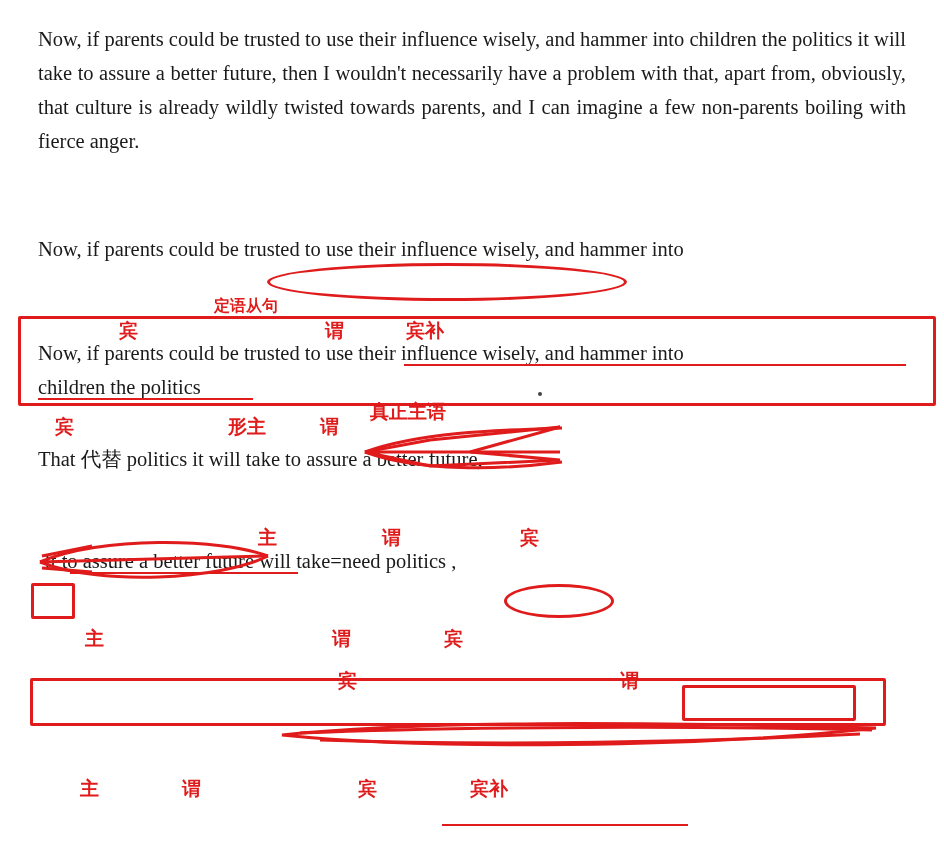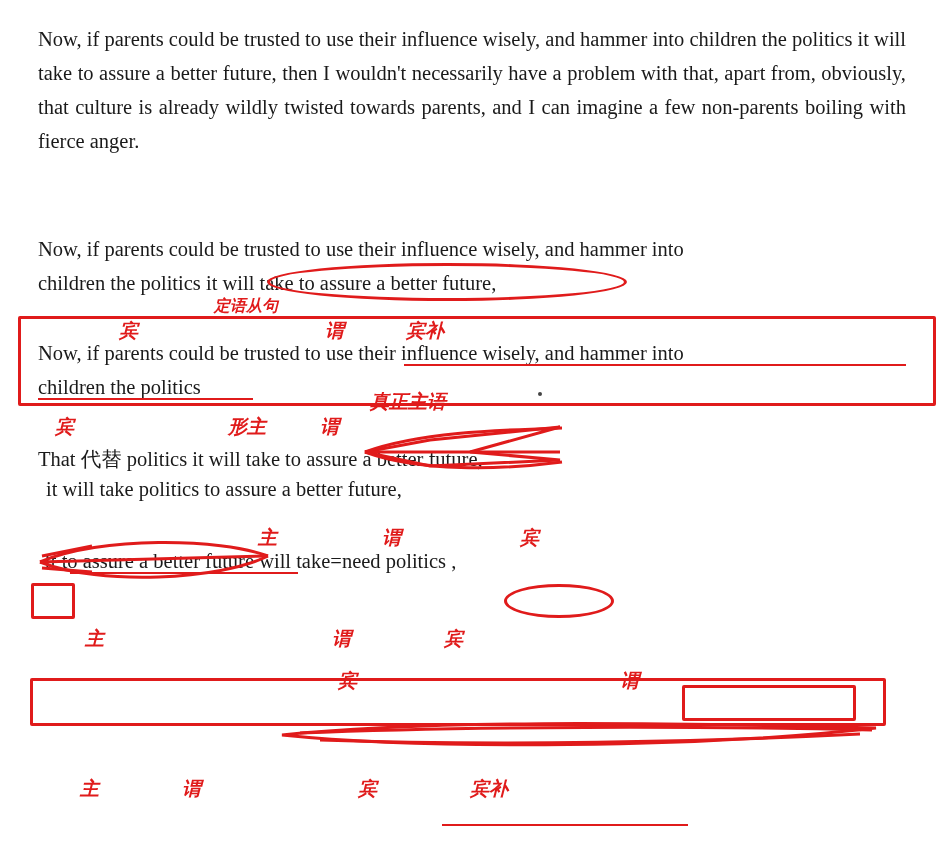--- a/index.html
+++ b/index.html
@@ -36,21 +36,20 @@
     color: #1a1a1a;
     white-space: nowrap;
   }
   .cn {
     position: absolute;
     font-family: "DejaVu Sans", sans-serif;
     font-size: 19px;
     color: #e01b1b;
     font-weight: 600;
     white-space: nowrap;
-    font-style: italic;
   }
   .cn-small {
     font-size: 16px;
   }
   
   .rect {
     position: absolute;
     border: 3px solid #e01b1b;
     box-sizing: border-box;
     border-radius: 2px;
@@ -90,21 +89,20 @@
   }
 </style>
 </head>
 <body>
 
 <div class="page">
 
   <div class="para justify-block" style="left:38px; top:22px; width:868px;">Now, if parents could be trusted to use their influence wisely, and hammer into children the politics it will take to assure a better future, then I wouldn't necessarily have a problem with that, apart from, obviously, that culture is already wildly twisted towards parents, and I can imagine a few non-parents boiling with fierce anger.</div>
 
   <div class="line" style="left:38px; top:234px;">Now, if parents could be trusted to use their influence wisely, and hammer into</div>
-  <div class="line" style="left:38px; top:268px;">children the politics it will take to assure a better future,</div>
 
   <div class="ellipse" style="left:267px; top:263px; width:360px; height:38px;"></div>
 
   <div class="cn cn-small" style="left:214px; top:296px;">定语从句</div>
 
   <div class="rect" style="left:18px; top:316px; width:918px; height:90px;"></div>
 
   <div class="cn" style="left:119px; top:318px;">宾</div>
   <div class="cn" style="left:325px; top:318px;">谓</div>
   <div class="cn" style="left:406px; top:318px;">宾补</div>
@@ -114,24 +112,23 @@
 
   <div class="uline" style="left:404px; top:364px; width:502px;"></div>
 
   <div class="uline" style="left:38px; top:398px; width:215px;"></div>
 
   <div class="dot" style="left:538px; top:392px;"></div>
 
   <div class="cn" style="left:55px; top:414px;">宾</div>
   <div class="cn" style="left:228px; top:414px;">形主</div>
   <div class="cn" style="left:320px; top:414px;">谓</div>
-  <div class="cn" style="left:370px; top:389px;">真正主语</div>
+  <div class="cn" style="left:370px; top:399px;">真正主语</div>
 
   <div class="line" style="left:38px; top:444px;">That 代替  politics it will take to assure a better future,</div>
-  <div class="line" style="left:46px; top:474px;">it will take politics to assure a better future,</div>
 
   <div class="cn" style="left:258px; top:525px;">主</div>
   <div class="cn" style="left:382px; top:525px;">谓</div>
   <div class="cn" style="left:520px; top:525px;">宾</div>
 
   <div class="line" style="left:44px; top:546px;">It to assure a better future will take=need politics ,</div>
 
   <div class="uline" style="left:70px; top:572px; width:228px;"></div>
 
 

